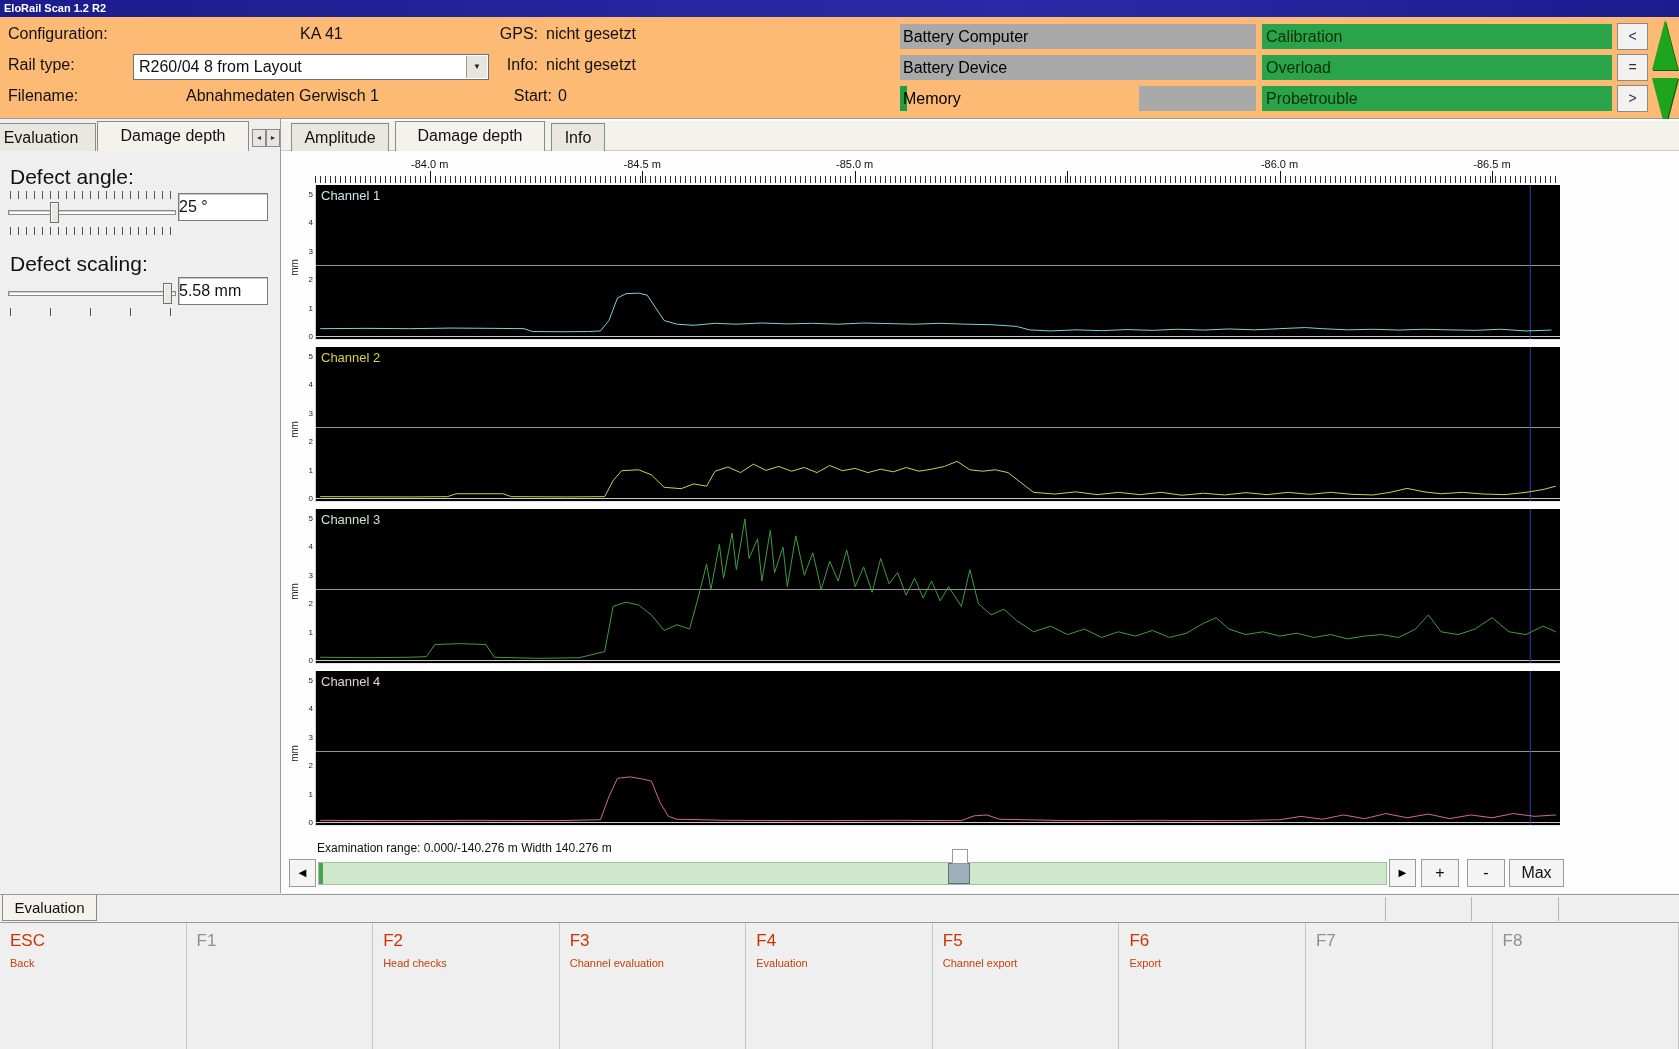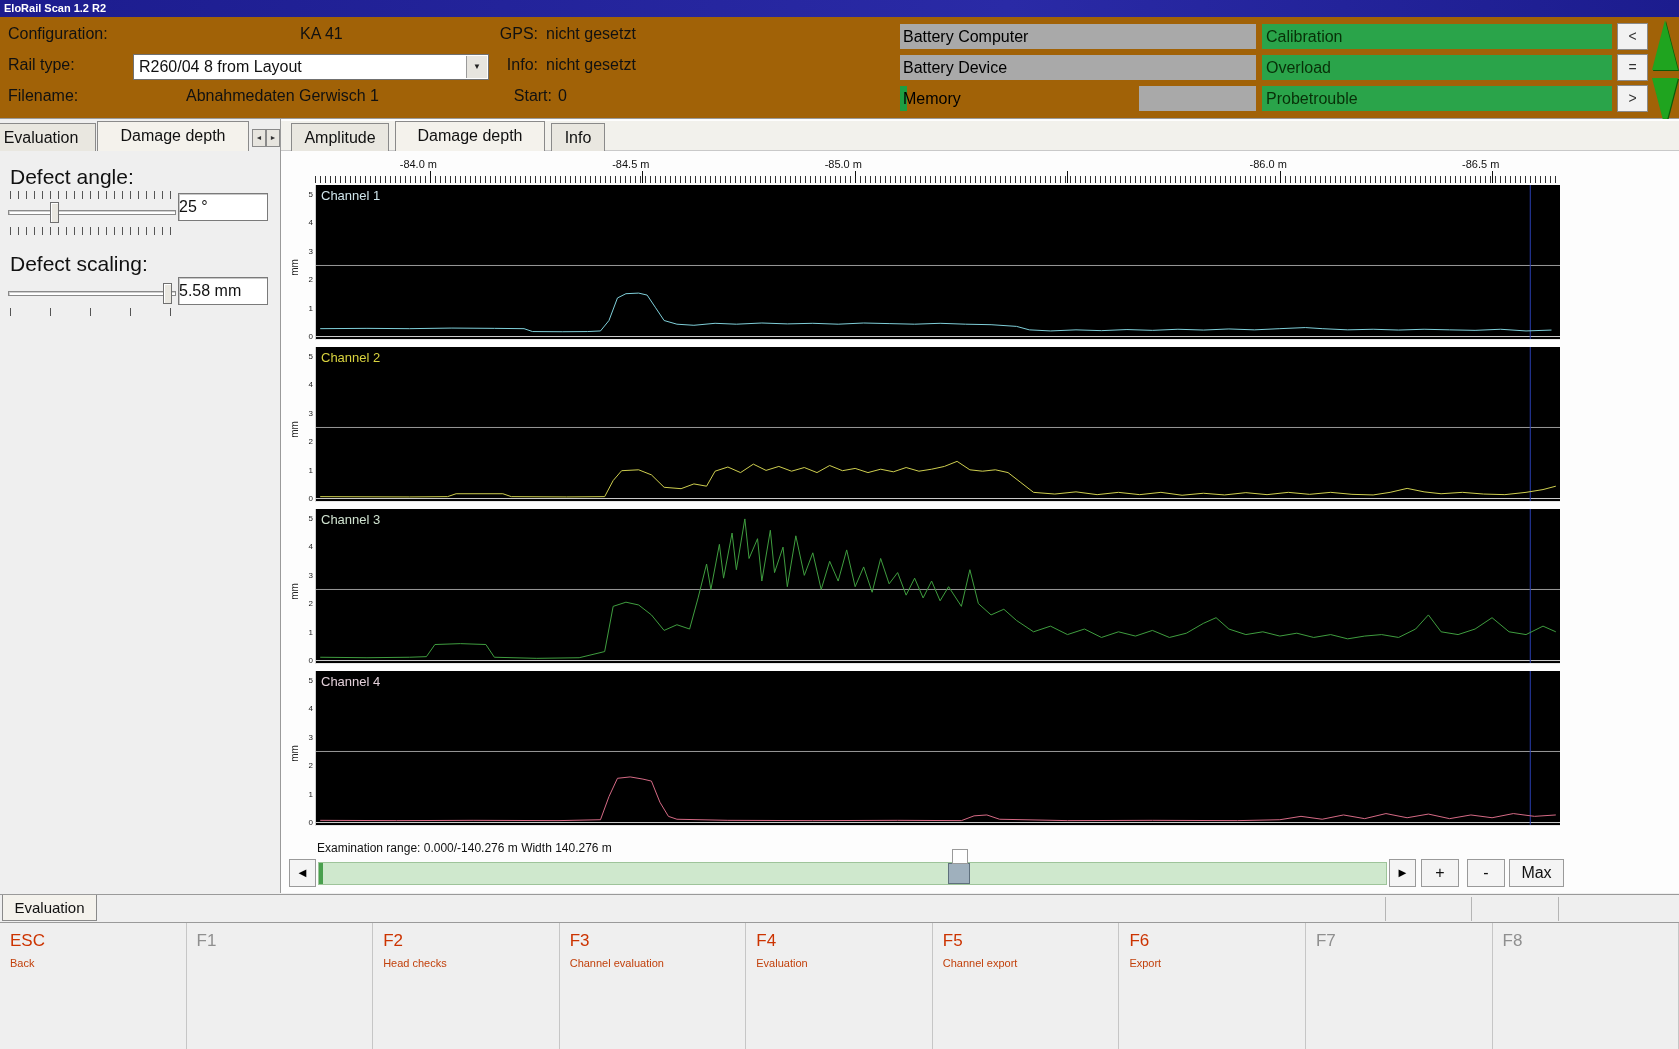--- a/index.html
+++ b/index.html
@@ -9,21 +9,21 @@
     background:#efefef; font-family:"Liberation Sans","DejaVu Sans",sans-serif;
     color:#111;
   }
   
   #titlebar {
     position:absolute; left:0; top:0; width:1679px; height:17px;
     background:linear-gradient(90deg,#1c1c8e,#2a2aa6 60%,#1c1c8e);
     color:#fff; font-size:11px; font-weight:bold; line-height:17px; padding-left:4px;
   }
   
-  #header { position:absolute; left:0; top:17px; width:1679px; height:102px; background:#a16207; border-bottom:1px solid #9a9a9a; }
+  #header { position:absolute; left:0; top:17px; width:1679px; height:102px; background:#fdba74; border-bottom:1px solid #9a9a9a; }
   .h-item { position:absolute; font-size:16px; white-space:nowrap; }
   .h-label {}
   .h-right { text-align:right; }
   .combo { position:absolute; left:133px; width:356px; height:26px; background:#fff; border:1px solid #707070; font-size:16px; line-height:24px; padding-left:5px; }
   .combo-btn { position:absolute; right:1px; top:1px; width:21px; height:22px; background:#e7e5df; border-left:1px solid #9a9a9a; font-size:8px; line-height:22px; text-align:center; color:#222; }
   .bat-bar { position:absolute; left:900px; width:356px; height:25px; background:#a9a9a9; }
   .bat-bar.memory { background:transparent; }
   .bat-bar .bar-label { position:absolute; left:3px; top:0; font-size:16px; line-height:25px; color:#000; z-index:3; }
   .mem-green { position:absolute; left:0; top:0; width:7px; height:25px; z-index:1; }
   .mem-gray { position:absolute; left:67%; right:0; top:0; height:25px; background:#a9a9a9; z-index:0; }
@@ -56,21 +56,21 @@
   .value-box { position:absolute; left:178px; width:90px; height:28px; background:#fff; border:1px solid #7a7a7a; box-shadow:inset 1px 1px 0 #c8c8c8; font-size:16px; line-height:26px; padding-left:0; }
   
   #chart-panel { position:absolute; left:281px; top:119px; width:1398px; height:774px; background:#fdfdfd; }
   .main-tabs { position:absolute; left:0; top:2px; width:100%; height:30px; border-bottom:1px solid #c9c9c9; background:#f2f1ec; }
   .mt-amp { left:10px; width:98px; }
   .mt-damage { left:114px; width:150px; }
   .mt-info { left:270px; width:54px; }
   #x-axis { position:absolute; left:34px; top:38px; width:1245px; height:26px; }
   .minor-ticks { position:absolute; left:0; right:0; bottom:0; height:7px;
     background:repeating-linear-gradient(90deg,#333 0 1px,transparent 1px 5px); }
-  .x-tick-label { position:absolute; top:1px; width:60px; margin-left:-30px; text-align:left; font-size:11px; color:#111; }
+  .x-tick-label { position:absolute; top:1px; width:60px; margin-left:-30px; text-align:center; font-size:11px; color:#111; }
   .x-tick-mark { position:absolute; bottom:0; width:1px; height:12px; background:#111; }
   #channels { position:absolute; left:34px; top:66px; width:1245px; }
   .channel { position:relative; width:1245px; height:155px; margin-bottom:7px; background:#000; border-left:1px solid #cfcfcf; border-bottom:1px solid #e6e6e6; }
   .channel svg { position:absolute; left:0; top:0; width:100%; height:100%; }
   .ch-label { position:absolute; left:5px; top:3px; font-size:13px; }
   .ytick { position:absolute; left:-13px; width:10px; text-align:right; font-size:8px; color:#222; }
   .y-mm { position:absolute; left:-30px; top:50%; font-size:10px; color:#222; transform:rotate(-90deg); }
   #exam-text { position:absolute; left:36px; top:722px; font-size:12px; color:#111; }
   #scroll-row { position:absolute; left:0; top:740px; width:1398px; height:30px; }
   .sb-btn { position:absolute; top:0; width:27px; height:28px; background:#f4f4f4; border:1px solid #9a9a9a; font-size:13px; text-align:center; line-height:26px; color:#000; }

